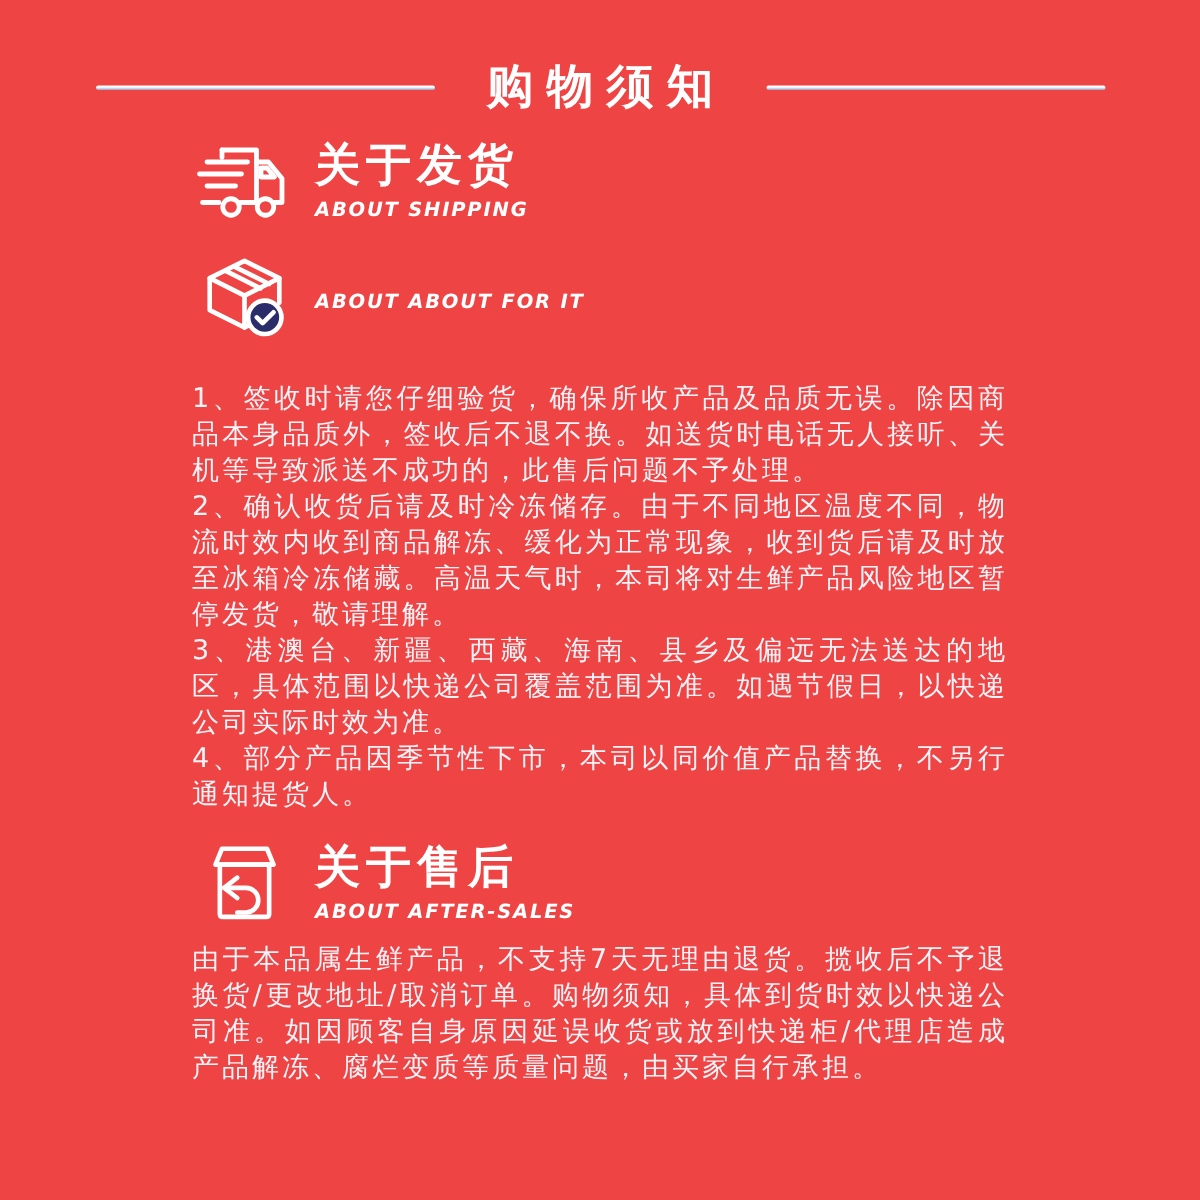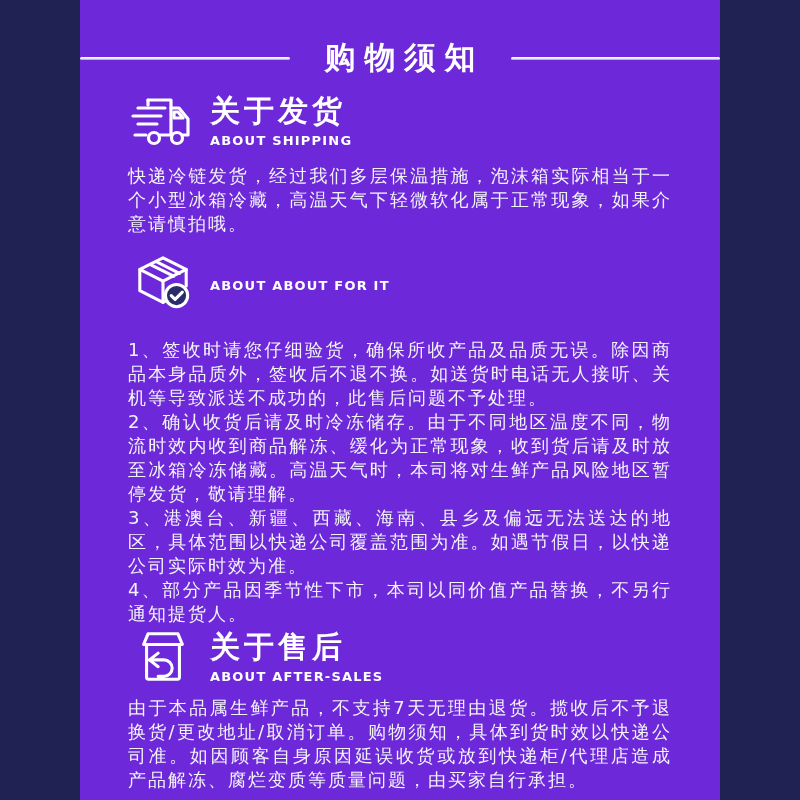--- a/index.html
+++ b/index.html
@@ -1,22 +1,22 @@
 <!DOCTYPE html>
 <html><head>
 <meta charset="utf-8">
 <title>购物须知</title>
 <style>
   * { margin: 0; padding: 0; box-sizing: border-box; }
   html, body { background: #1f2252; }
   body { display: flex; justify-content: center; }
   .page {
     position: relative;
-    width: 640px; height: 800px;
-    background: #6d28d9;
+    width: 800px; height: 800px;
+    background: #ef4444;
     color: #f5f6fa;
     font-family: "DejaVu Sans", "Liberation Sans", sans-serif;
     padding-top: 40px;
     overflow: hidden;
   }
   
   .title-row {
     display: flex; align-items: center; justify-content: center;
     gap: 26px; height: 36px;
   }
@@ -31,34 +31,34 @@
     color: #ffffff; white-space: nowrap;
   }
   
   .content { width: 544px; margin: 0 auto; }
   .section-header {
     display: flex; align-items: center; gap: 14px;
     height: 62px; margin-left: 2px;
   }
   .section-header.s1 { margin-top: 14px; align-items: center; }
   .section-header.s2 { margin-top: 16px; }
-  .section-header.s3 { margin-top: 0; }
+  .section-header.s3 { margin-top: 16px; }
   .section-icon { width: 66px; height: 58px; flex: 0 0 auto; }
   .section-icon svg { width: 100%; height: 100%; }
   .icon-stroke { fill: none; stroke: #ffffff; stroke-width: 3.2;
                  stroke-linecap: round; stroke-linejoin: round; }
   .icon-mask   { fill: #2a2d6a; stroke: #ffffff; stroke-width: 3.2; }
   .header-text { display: flex; flex-direction: column; justify-content: center; }
   .section-heading {
     font-size: 30px; font-weight: 600; color: #ffffff;
     letter-spacing: 4px; line-height: 34px;
   }
   .section-subheading {
     font-size: 13px; font-weight: 600; color: #ffffff;
-    letter-spacing: 1.2px; margin-top: 5px;
+    letter-spacing: 1.2px; margin-top: 5px; font-style: italic;
   }
   
   .body-text p {
     font-size: 18px; line-height: 24px;
     letter-spacing: 2px;
     text-align: justify; text-justify: inter-ideograph;
     color: #f2f3f8;
   }
   .para-block.p1 { margin-top: 12px; }
   .para-block.list { margin-top: 24px; }
@@ -92,23 +92,20 @@
             <path d="M30 43 H41"></path>
             <circle cx="24" cy="46" r="5.5"></circle>
             <circle cx="47" cy="46" r="5.5"></circle>
           </g>
         </svg>
       </div>
       <div class="header-text">
         <div class="section-heading">关于发货</div>
         <div class="section-subheading">ABOUT SHIPPING</div>
       </div>
-    </div>
-    <div class="body-text para-block p1">
-      <p>快递冷链发货，经过我们多层保温措施，泡沫箱实际相当于一个小型冰箱冷藏，高温天气下轻微软化属于正常现象，如果介意请慎拍哦。</p>
     </div>
 
     <div class="section-header s2">
       <div class="section-icon">
         <svg viewBox="0 0 66 60" aria-hidden="true">
           <g class="icon-stroke">
             <path d="M33 4 L57 16 L33 28 L9 16 Z"></path>
             <path d="M9 16 V38 L33 50 V28"></path>
             <path d="M57 16 V33"></path>
             <path d="M33 50 L37 48"></path>

